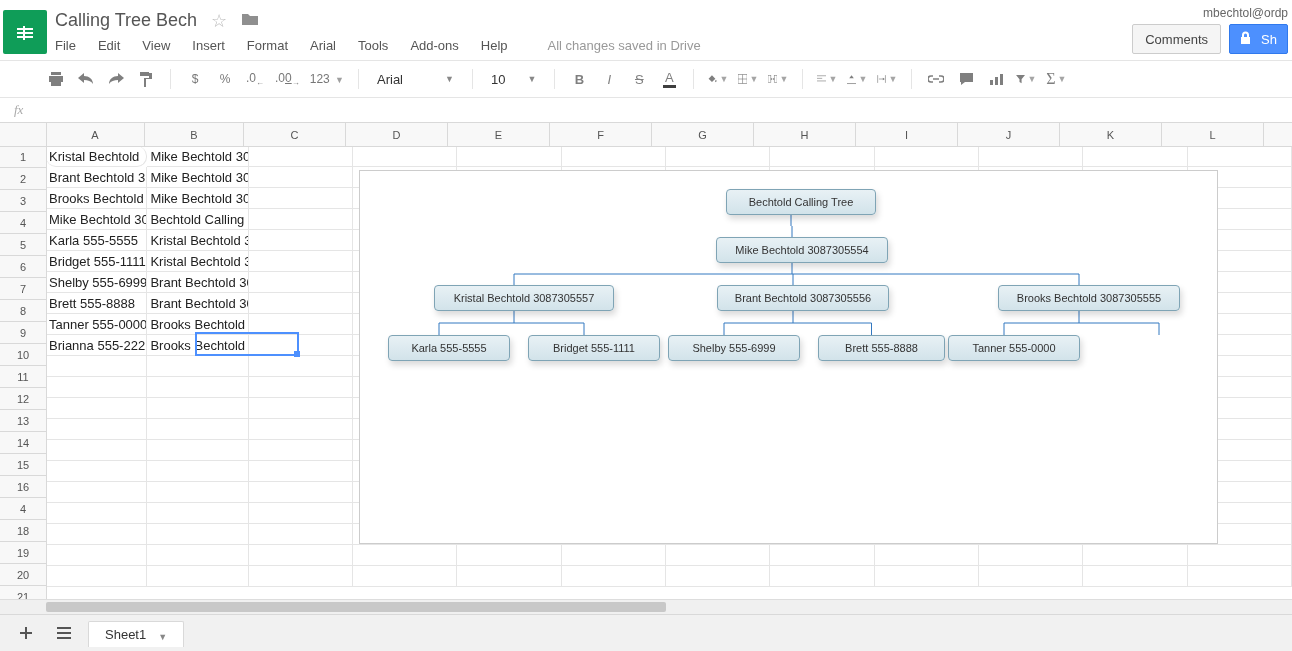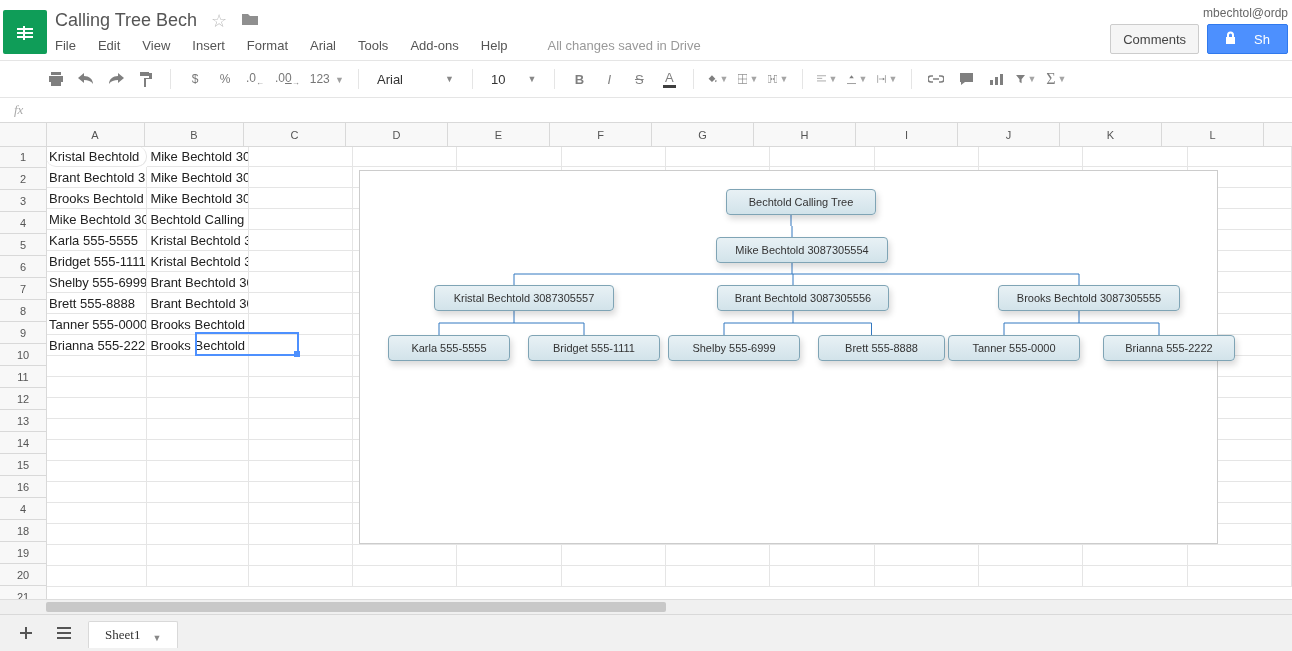--- a/index.html
+++ b/index.html
@@ -20,21 +20,21 @@
   .title-area{display:flex;flex-direction:column;flex:1;min-width:0;}
   .doc-title-line{display:flex;align-items:center;gap:14px;padding-top:2px;}
   .doc-title{font-size:18px;color:#555;white-space:nowrap;}
   .star-icon{color:#bbb;font-size:18px;}
   .folder-icon{color:#8f8f8f;}
   .menus{display:flex;align-items:center;gap:22px;color:#555;font-size:13px;padding-top:6px;}
   .menu-status{color:#999;margin-left:18px;}
   .right-head{margin-left:auto;display:flex;align-items:center;gap:10px;padding-right:4px;}
   .user-email{color:#666;font-size:12px;padding-bottom:22px}
   .btn{border:1px solid #ccc;background:#f5f5f5;border-radius:2px;padding:6px 12px;font-size:13px;color:#444;}
-  .btn.blue{background:#4d90fe;border-color:#3079ed;color:#fff;display:flex;align-items:center;gap:18px;padding:6px 17px}
+  .btn.blue{background:#4d90fe;border-color:#3079ed;color:#fff;display:flex;align-items:center;gap:10px;padding:6px 10px}
   .toolbar{height:36px;border-top:1px solid #e5e5e5;border-bottom:1px solid #e5e5e5;padding:0 44px 0 46px;display:flex;align-items:center;gap:10px;color:#555;}
   .tool-sep{width:1px;height:20px;background:#e5e5e5;margin:0 4px;}
   .tool-ic{width:20px;height:20px;display:flex;align-items:center;justify-content:center;cursor:pointer;opacity:.75;}
   .tool-txt{font-size:12px;min-width:20px;text-align:center;cursor:pointer;opacity:.8}
   .font-sel{display:flex;align-items:center;gap:40px;border:none;font-size:13px;color:#333;padding:2px 4px;}
   .chev{font-size:9px;color:#888;margin-left:2px;}
   .fxbar{height:24px;border-bottom:1px solid var(--border);display:flex;align-items:center;}
   .fx{font-style:italic;color:#aaa;padding:0 10px 0 14px;font-family:serif;}
   .fx-input{flex:1;border:none;outline:none;font-size:13px;padding:2px 4px;}
   
@@ -51,21 +51,21 @@
   .active-handle{position:absolute;width:6px;height:6px;background:#4d90fe;bottom:-3px;right:-3px;}
   
   .chart{position:absolute;border:1px solid #ccc;background:#fff;z-index:5;}
   .org{position:absolute;inset:8px;}
   .node{position:absolute;background:linear-gradient(#e8f1f5,#d2e3ea);border:1px solid var(--nodeborder);border-radius:4px;font-size:11px;color:#333;display:flex;align-items:center;justify-content:center;padding:6px 10px;white-space:nowrap;box-shadow:2px 4px 6px rgba(0,0,0,.15);}
   svg.lines{position:absolute;inset:0;width:100%;height:100%;}
   svg.lines line{stroke:#3378c0;stroke-width:1;}
   
   .tabs{height:36px;border-top:1px solid var(--border);display:flex;align-items:center;padding-left:12px;gap:10px;background:#f1f1f1;}
   .tab-add,.tab-all{width:28px;height:28px;display:flex;align-items:center;justify-content:center;color:#555;cursor:pointer;}
-  .sheet-tab{background:#fff;border:1px solid var(--border);border-bottom:none;border-radius:2px 2px 0 0;padding:5px 16px;font-size:13px;color:#333;display:flex;align-items:flex-end;gap:10px;position:relative;top:1px;font-family:Liberation Serif, serif;}
+  .sheet-tab{background:#fff;border:1px solid var(--border);border-bottom:none;border-radius:2px 2px 0 0;padding:5px 16px;font-size:13px;color:#333;display:flex;align-items:flex-end;gap:10px;position:relative;top:1px;}
   .hscroll{height:14px;background:#f0f0f0;border-top:1px solid #ddd;position:relative;}
   .hscroll .thumb{position:absolute;left:46px;top:2px;height:10px;width:620px;background:#c8c8c8;border-radius:2px;}
 </style>
 </head>
 <body>
 
 <div class="app">
 
   <div class="row titlebar">
     <div class="logo">
@@ -616,21 +616,20 @@
       <div class="node" style="left: 358px; top: 10px; width: 128px;">Bechtold Calling Tree</div>
           <div class="node" style="left: 348px; top: 58px; width: 150px;">Mike Bechtold 3087305554</div>
           <div class="node" style="left: 66px; top: 106px; width: 158px;">Kristal Bechtold 3087305557</div>
           <div class="node" style="left: 349px; top: 106px; width: 150px;">Brant Bechtold 3087305556</div>
           <div class="node" style="left: 630px; top: 106px; width: 160px;">Brooks Bechtold 3087305555</div>
           <div class="node" style="left: 20px; top: 156px; width: 100px;">Karla 555-5555</div>
           <div class="node" style="left: 160px; top: 156px; width: 110px;">Bridget 555-1111</div>
           <div class="node" style="left: 300px; top: 156px; width: 110px;">Shelby 555-6999</div>
           <div class="node" style="left: 450px; top: 156px; width: 105px;">Brett 555-8888</div>
           <div class="node" style="left: 580px; top: 156px; width: 110px;">Tanner 555-0000</div>
-          <div class="node" style="left: 735px; top: 156px; width: 110px;">Brianna 555-2222</div>
         </div>
     </div>
   </div>
 
   <div class="hscroll">
       <div class="thumb"></div>
     </div>
 
   <div class="tabs">
     <span class="tab-add">

